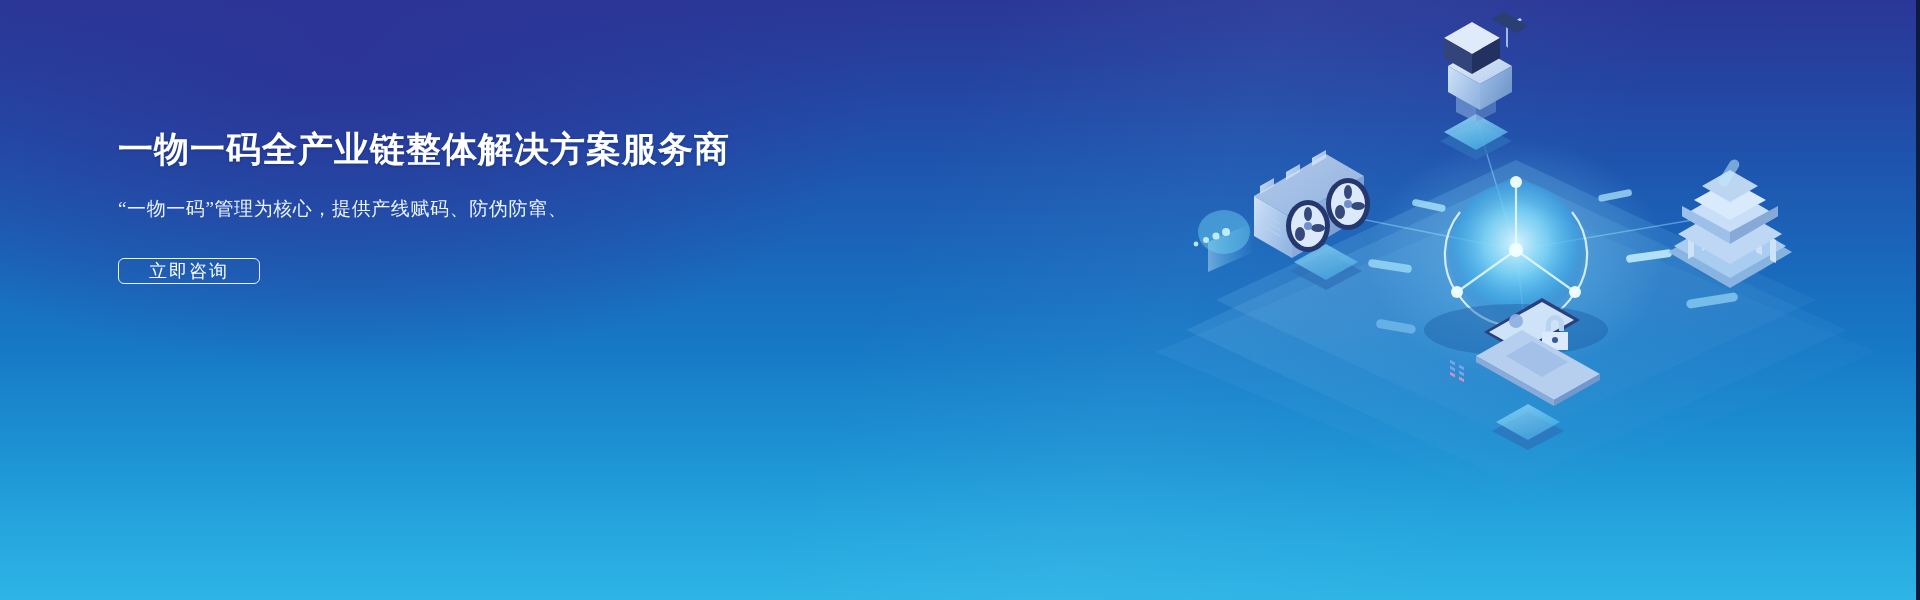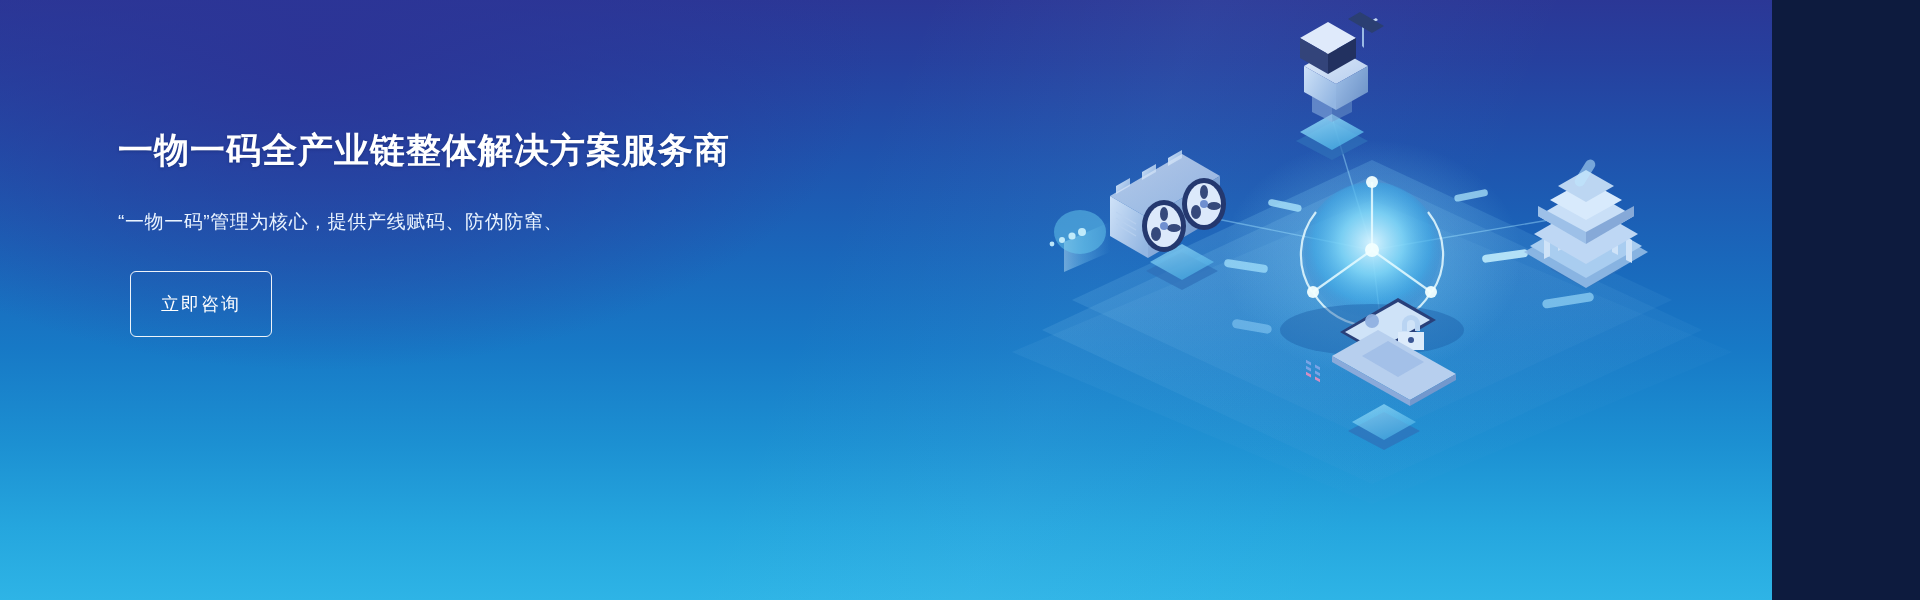--- a/index.html
+++ b/index.html
@@ -2,24 +2,24 @@
 <html><head>
 <meta charset="utf-8">
 <style>
   html, body {
     margin: 0;
     padding: 0;
     background: #0d1b3e;
   }
   .banner {
     position: relative;
-    width: 1772px;
+    width: 1916px;
     height: 600px;
     overflow: hidden;
-    font-family: Liberation Sans, sans-serif;
+    font-family: Liberation Serif, serif;
     background:
       radial-gradient(ellipse 900px 520px at 18% 8%, rgba(44,52,150,0.95) 0%, rgba(44,52,150,0.0) 62%),
       linear-gradient(180deg,
         #2b3796 0%,
         #26409e 10%,
         #1f53ad 26%,
         #1a66ba 42%,
         #1779c6 58%,
         #1c90d2 74%,
         #25a6de 88%,
@@ -45,34 +45,33 @@
     margin: 0;
     font-size: 35px;
     line-height: 1.25;
     font-weight: bold;
     color: #ffffff;
     letter-spacing: 1px;
     text-shadow: 0 1px 3px rgba(10,30,80,0.35);
     white-space: nowrap;
   }
   .subcopy {
-    margin: 32px 0 0 0;
+    margin: 19px 0 0 0;
     font-size: 19px;
     line-height: 1.85;
     color: #eaf4ff;
     letter-spacing: 0.6px;
     max-width: 560px;
   }
   .subcopy .line { display: block; white-space: nowrap; }
 
   .cta {
     display: inline-block;
     margin-top: 32px;
-    margin-left: 12px;
-    padding: 20px 30px;
+    padding: 0 30px;
     border: 1px solid rgba(255,255,255,0.92);
     border-radius: 6px;
     background: transparent;
     color: #ffffff;
     font-size: 18px;
     letter-spacing: 2px;
     font-family: inherit;
     cursor: pointer;
   }
 

